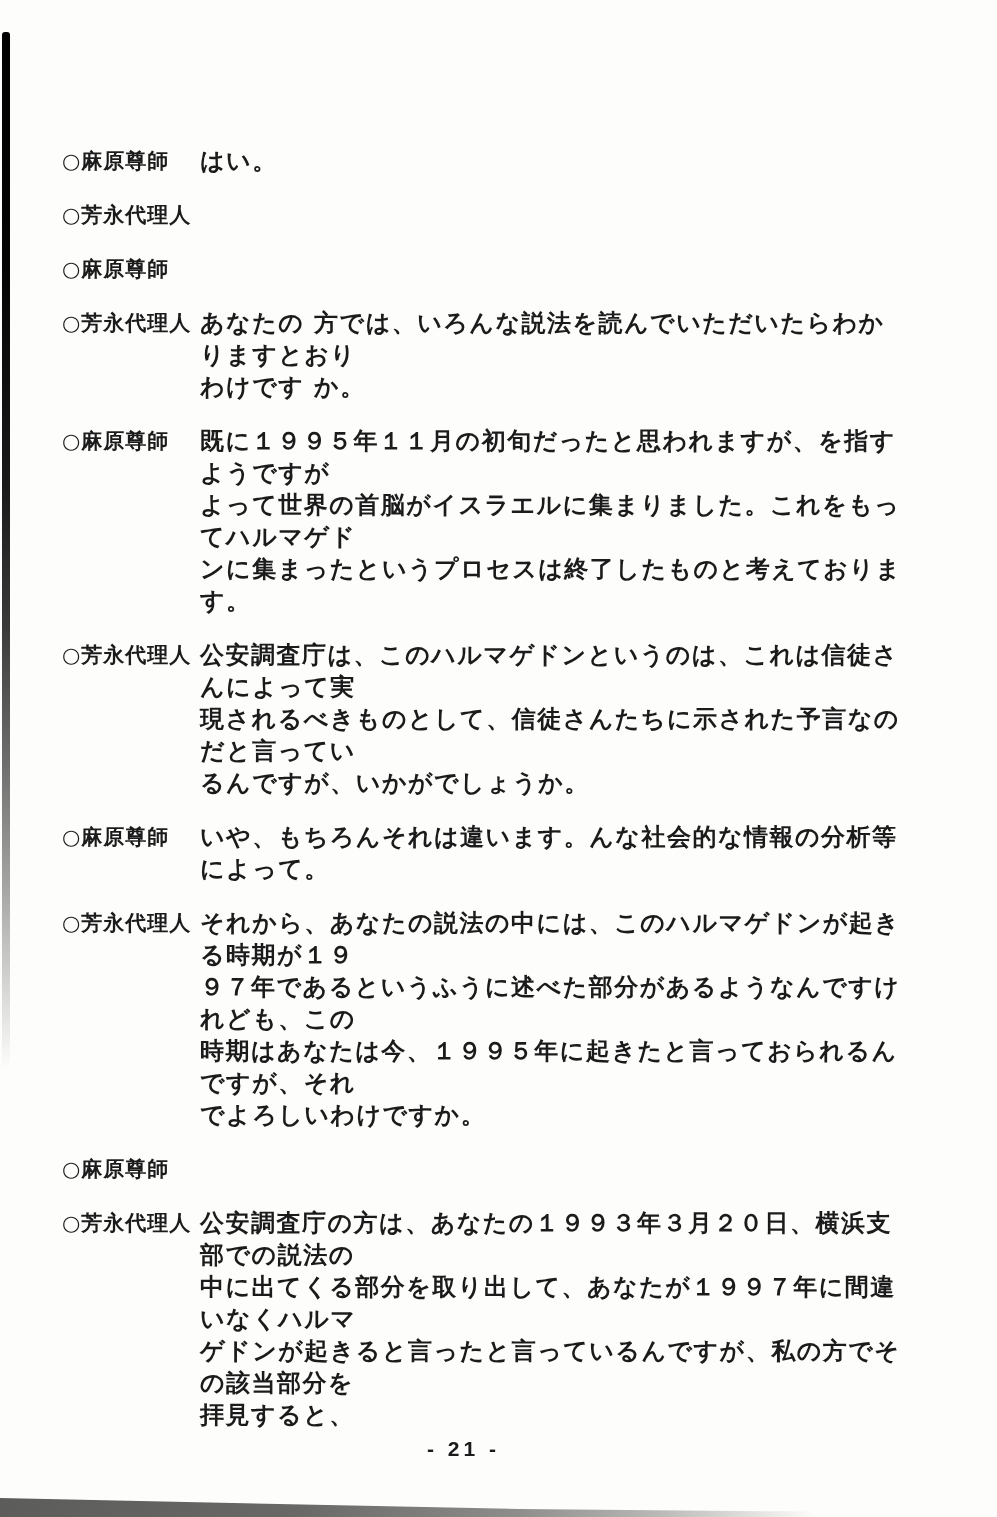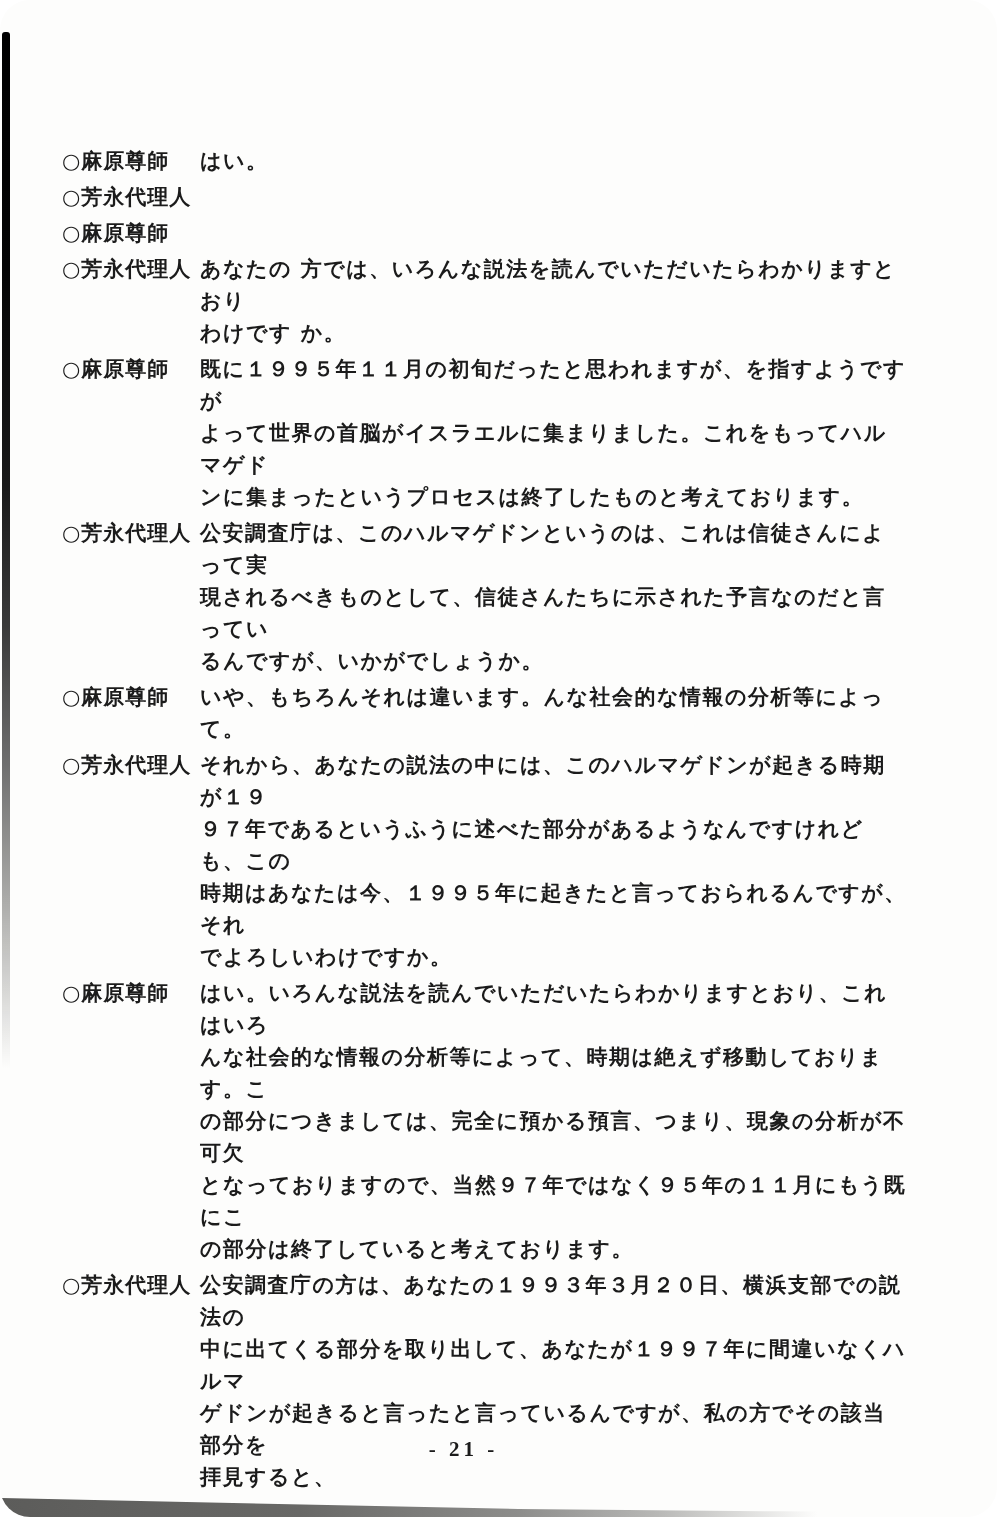--- a/index.html
+++ b/index.html
@@ -8,21 +8,20 @@
     background: #ffffff;
   }
   .page {
     position: relative;
     width: 997px;
     height: 1517px;
     background: #fdfdfc;
     overflow: hidden;
     font-family: "DejaVu Sans", sans-serif;
     color: #1b1b1b;
-    border-radius: 30px;
   }
   
   .binding-strip {
     position: absolute;
     left: 2px;
     top: 32px;
     width: 8px;
     height: 1080px;
     background: linear-gradient(to bottom,
       #000 0%, #050505 22%, #1a1a1a 42%,
@@ -45,49 +44,49 @@
   }
   .content {
     position: absolute;
     top: 145px;
     left: 62px;
     width: 846px;
   }
   .entry {
     display: flex;
     align-items: flex-start;
-    margin-top: 4px;
+    margin-top: 22px;
   }
   .entry:first-child { margin-top: 0; }
   .speaker {
     flex: 0 0 138px;
     font-size: 21px;
     line-height: 32px;
     font-weight: bold;
     letter-spacing: 1px;
     white-space: nowrap;
   }
   .text {
     flex: 1 1 auto;
-    font-size: 21px;
+    font-size: 24px;
     line-height: 32px;
     font-weight: bold;
     letter-spacing: 1.5px;
     white-space: pre-line;
   }
   .page-number {
     position: absolute;
     top: 1437px;
     left: 0;
     right: 70px;
     text-align: center;
     font-size: 21px;
     font-weight: bold;
     letter-spacing: 4px;
-    font-family: Liberation Serif, serif;
+    font-family: Liberation Sans, sans-serif;
   }
 </style>
 </head>
 <body>
 
 <div class="page">
 
   <div class="binding-strip"></div>
 
   <div class="content">
@@ -133,25 +132,20 @@
     <div class="entry">
       <div class="speaker">○芳永代理人</div>
       <div class="text">それから、あなたの説法の中には、このハルマゲドンが起きる時期が１９
 ９７年であるというふうに述べた部分があるようなんですけれども、この
 時期はあなたは今、１９９５年に起きたと言っておられるんですが、それ
 でよろしいわけですか。</div>
     </div>
 
     <div class="entry">
       <div class="speaker">○麻原尊師</div>
-      <div class="text">はい。いろんな説法を読んでいただいたらわかりますとおり、これはいろ
-んな社会的な情報の分析等によって、時期は絶えず移動しております。こ
-の部分につきましては、完全に預かる預言、つまり、現象の分析が不可欠
-となっておりますので、当然９７年ではなく９５年の１１月にもう既にこ
-の部分は終了していると考えております。</div>
     </div>
 
     <div class="entry">
       <div class="speaker">○芳永代理人</div>
       <div>
         <div class="text">公安調査庁の方は、あなたの１９９３年３月２０日、横浜支部での説法の
 中に出てくる部分を取り出して、あなたが１９９７年に間違いなくハルマ
 ゲドンが起きると言ったと言っているんですが、私の方でその該当部分を
 拝見すると、</div>
 

